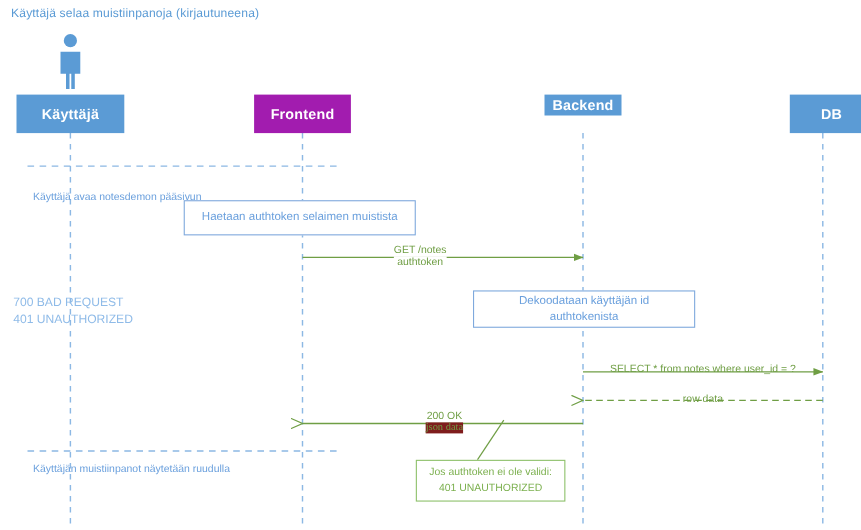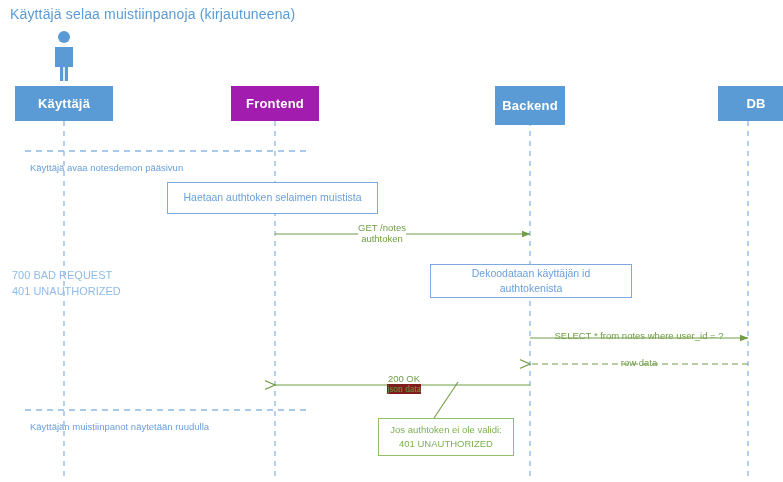--- a/index.html
+++ b/index.html
@@ -24,21 +24,21 @@
     top: 0;
     width: 783px;
     height: 482px;
   }
 
   
   .diagram-title {
     position: absolute;
     left: 10px;
     top: 6px;
-    font-size: 14px;
+    font-size: 11px;
     color: #5b9bd5;
     letter-spacing: 0.15px;
     white-space: nowrap;
   }
 
   
   .participant {
     position: absolute;
     background: #5b9bd5;
     color: #ffffff;
@@ -137,21 +137,21 @@
         <line x1="530" y1="385" x2="275" y2="385" stroke="#6f9e44" stroke-width="1.2" marker-end="url(#arrow-open-left)"></line>
       </g>
     <g id="leader-group">
         <line x1="434" y1="418" x2="458" y2="382" stroke="#6f9e44" stroke-width="1.1"></line>
       </g>
   </svg>
 
   <div class="diagram-title">Käyttäjä selaa muistiinpanoja (kirjautuneena)</div>
 
   <div id="overlay">
-      <div class="label label-blue" style="left: 30px; top: 162px;">Käyttäjä avaa notesdemon pääsivun</div>
+      <div class="label label-blue" style="left: 30px; top: 174px;">Käyttäjä avaa notesdemon pääsivun</div>
       <div class="label label-blue" style="left: 30px; top: 421px;">Käyttäjän muistiinpanot näytetään ruudulla</div>
       <div class="label label-green" style="left: 382px; top: 222px; transform: translateX(-50%);">
         <span>GET /notes</span>
         <span style="background: rgb(255, 255, 255);">authtoken</span>
       </div>
       <div class="label label-green" style="left: 639px; top: 330px; transform: translateX(-50%);">
         <span>SELECT * from notes where user_id = ?</span>
       </div>
       <div class="label label-green" style="left: 639px; top: 357px; transform: translateX(-50%);">
         <span>row data</span>
@@ -163,21 +163,21 @@
       <div style="position: absolute; left: 49px; top: 30px; width: 30px; height: 52px;"><svg width="30" height="52" viewBox="0 0 30 52" xmlns="http://www.w3.org/2000/svg">
           <circle cx="15" cy="7" r="6" fill="#5b9bd5"></circle>
           <path d="M6,17 h18 v20 h-5 v14 h-3.2 v-14 h-1.6 v14 h-3.2 v-14 h-5 z" fill="#5b9bd5"></path>
         </svg></div>
       <div class="participant" style="left: 15px; top: 86px; width: 98px; height: 35px; background: rgb(91, 155, 213); color: rgb(255, 255, 255);">
         <span>Käyttäjä</span>
       </div>
       <div class="participant" style="left: 231px; top: 86px; width: 88px; height: 35px; background: #a21caf; color: rgb(255, 255, 255);">
         <span>Frontend</span>
       </div>
-      <div class="participant" style="left: 495px; top: 86px; width: 70px; height: 39px; background: rgb(91, 155, 213); color: rgb(255, 255, 255);">
+      <div class="participant" style="left: 495px; top: 86px; width: 70px; height: 19px; background: rgb(91, 155, 213); color: rgb(255, 255, 255);">
         <span>Backend</span>
       </div>
       <div class="participant" style="left: 718px; top: 86px; width: 76px; height: 35px; background: rgb(91, 155, 213); color: rgb(255, 255, 255);">
         <span>DB</span>
       </div>
       <div class="note-box" style="left: 167px; top: 182px; width: 211px; height: 32px; border-color: rgb(127, 169, 221); color: rgb(107, 160, 221); text-align: center;">
         <span>Haetaan authtoken selaimen muistista</span>
       </div>
       <div class="note-box" style="left: 430px; top: 264px; width: 202px; height: 34px; border-color: rgb(127, 169, 221); color: rgb(107, 160, 221);">
         <span>Dekoodataan käyttäjän id</span>

